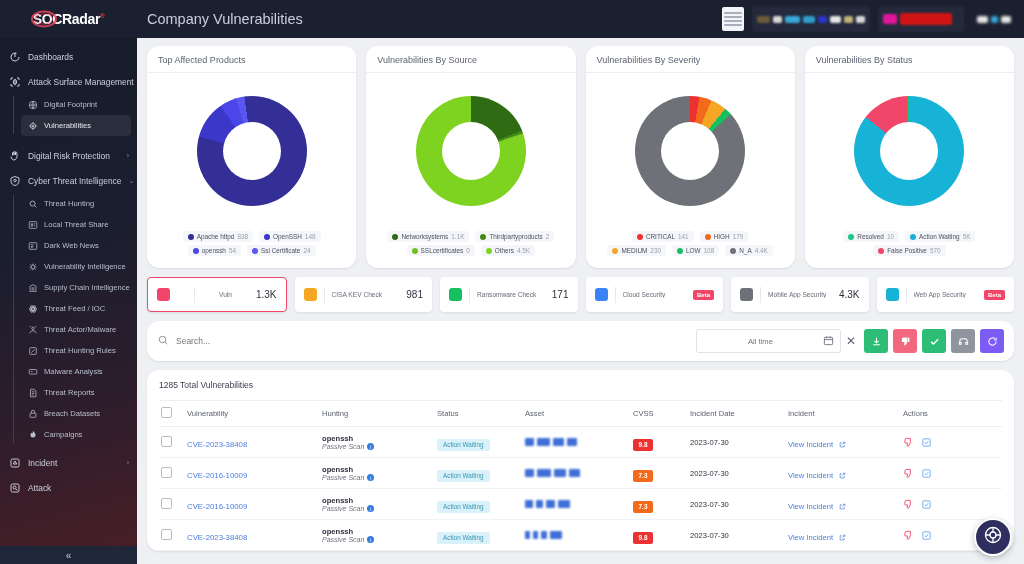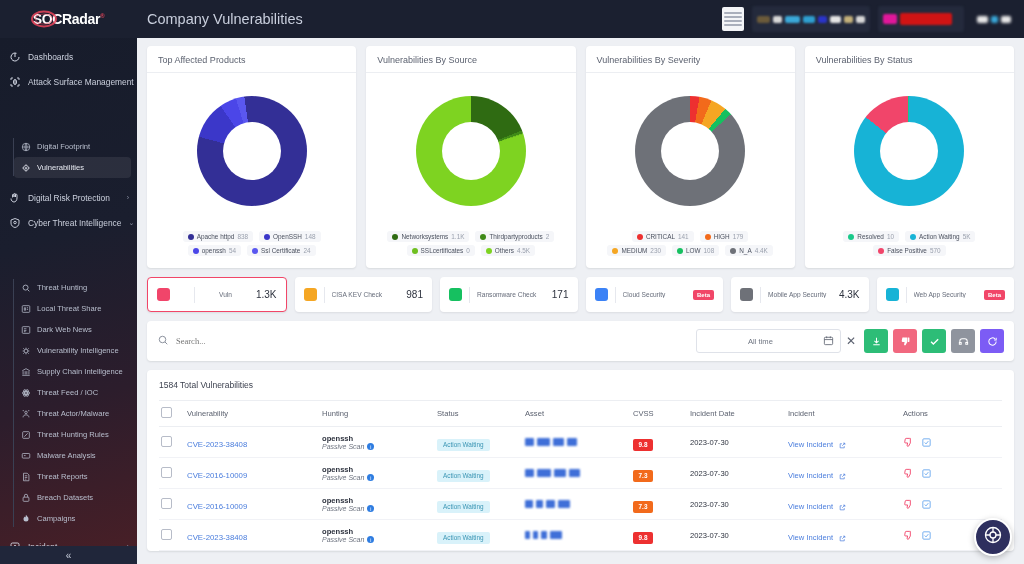--- a/index.html
+++ b/index.html
@@ -74,21 +74,21 @@
   }
   .sb-scroll { flex: 1; overflow: hidden; padding-top: 6px; }
   .sb-item {
     display: flex; align-items: center; gap: 7px;
     padding: 6px 8px; font-size: 8.4px; color: #ccd1de;
     cursor: pointer; white-space: nowrap;
   }
   .sb-item .ic { width: 13px; height: 13px; flex: 0 0 13px; display: flex; align-items: center; justify-content: center; color: #d6dae6; }
   .sb-item .ic svg { width: 12px; height: 12px; }
   .sb-item .caret { margin-left: auto; font-size: 7px; color: #8a90a2; }
-  .sb-sub-wrap { position: relative; padding-left: 14px; margin-top: 42px; }
+  .sb-sub-wrap { position: relative; padding-left: 21px; }
   .sb-sub-wrap:before {
     content:""; position: absolute; left: 13px; top: 2px; bottom: 2px;
     width: 1px; background: #3a4053;
   }
   .sb-sub {
     display: flex; align-items: center; gap: 6px;
     padding: 5px 6px; font-size: 7.6px; color: #b9bfce;
     border-radius: 4px; margin-right: 6px; cursor: pointer; white-space: nowrap;
   }
   .sb-sub.active { background: rgba(255,255,255,.08); color: #e7eaf1; }
@@ -98,21 +98,21 @@
     height: 18px; flex: 0 0 18px; background: #20263a;
     display: flex; align-items: center; justify-content: center;
     color: #c9cfdd; font-size: 10px; cursor: pointer;
   }
 
   
   .main {
     flex: 1; min-width: 0; padding: 8px 10px 0 10px; overflow: hidden;
     background: #eef0f4;
   }
-  .card { background: #fff; border-radius: 4px; box-shadow: 0 1px 2px rgba(20,25,40,.10); }
+  .card { background: #fff; border-radius: 12px; box-shadow: 0 1px 2px rgba(20,25,40,.10); }
 
   
   .charts-row { display: flex; gap: 10px; }
   .chart-card { flex: 1 1 0; min-width: 0; height: 222px; display: flex; flex-direction: column; }
   .chart-title {
     font-size: 9px; color: #5c6270; padding: 9px 11px 7px 11px;
     border-bottom: 1px solid #eceef2;
   }
   .donut-wrap { flex: 1; display: flex; align-items: center; justify-content: center; padding-top: 2px; }
   .donut { width: 110px; height: 110px; border-radius: 50%; }
@@ -147,21 +147,21 @@
   }
 
   
   .search-card {
     margin-top: 9px; height: 40px; display: flex; align-items: center;
     padding: 0 10px; gap: 8px;
   }
   .search-box { display: flex; align-items: center; gap: 7px; flex: 1; min-width: 0; }
   .search-box input {
     border: none; outline: none; font-size: 8.5px; color: #3d4250;
-    font-family: Liberation Serif, serif; width: 100%; background: transparent;
+    font-family: Liberation Sans, sans-serif; width: 100%; background: transparent;
   }
   .date-box {
     width: 145px; height: 24px; border: 1px solid #dfe2e9; border-radius: 3px;
     display: flex; align-items: center; padding: 0 6px; gap: 5px;
   }
   .date-box .dtxt { font-size: 7.6px; color: #6e7480; flex: 1; text-align: center; }
   .icon-btns { display: flex; gap: 5px; }
   .ib {
     width: 24px; height: 24px; border-radius: 3px;
     display: flex; align-items: center; justify-content: center;
@@ -195,21 +195,21 @@
   }
   .asset-blur {
     display: flex; gap: 3px; filter: blur(1.3px); align-items: center;
   }
   .asset-blur i { display: block; height: 8px; border-radius: 1px; background: #3f6fd8; }
   .cvss {
     display: inline-block; color: #fff; font-size: 6.4px; font-weight: bold;
     border-radius: 2px; padding: 2.5px 5px; min-width: 20px; text-align: center;
   }
   .date-cell { font-size: 7.6px; color: #2e333f; }
-  .incident-link { font-size: 7.6px; color: #4a7ddd; cursor: pointer; display: inline-flex; align-items: flex-end; gap: 6px; }
+  .incident-link { font-size: 7.6px; color: #4a7ddd; cursor: pointer; display: inline-flex; align-items: center; gap: 6px; }
   .act { display: flex; gap: 7px; align-items: center; }
   .act svg { width: 11px; height: 11px; cursor: pointer; }
 
   
   .fab {
     position: absolute; right: 12px; bottom: 8px;
     width: 38px; height: 38px; border-radius: 50%;
     background: #2e2f5e; border: 2.5px solid #fff;
     display: flex; align-items: center; justify-content: center;
     box-shadow: 0 2px 6px rgba(0,0,0,.25); cursor: pointer; z-index: 30;
@@ -453,21 +453,21 @@
         </div>
 
         <div class="sb-item">
           <span class="ic">
             <svg viewBox="0 0 24 24" fill="none" stroke="currentColor" stroke-width="1.8">
                 <rect x="4" y="4" width="16" height="16" rx="3"></rect>
                 <circle cx="11" cy="11" r="3"></circle>
                 <path d="M14 14l3 3"></path>
               </svg>
           </span>
-          <span>Positive</span>
+          <span>Attack</span>
         </div>
       </div>
 
       <div class="sb-collapse">«</div>
     </div>
 
     <div class="main">
 
       <div class="charts-row">
 
@@ -691,21 +691,21 @@
           <div class="ib" style="background:#7c5cf5">
             <svg viewBox="0 0 24 24" fill="none" stroke="#fff" stroke-width="2.2">
                 <path d="M20 12a8 8 0 1 1-2.6-5.9"></path>
                 <path d="M20 4v4.5h-4.5"></path>
               </svg>
           </div>
         </div>
       </div>
 
       <div class="card table-card">
-        <div class="total-line">1584 Total Vulnerabilities</div>
+        <div class="total-line">1285 Total Vulnerabilities</div>
         <table>
           <colgroup>
             <col style="width:26px">
               <col style="width:135px">
               <col style="width:115px">
               <col style="width:88px">
             <col style="width:108px">
               <col style="width:57px">
               <col style="width:98px">
               <col style="width:115px">

